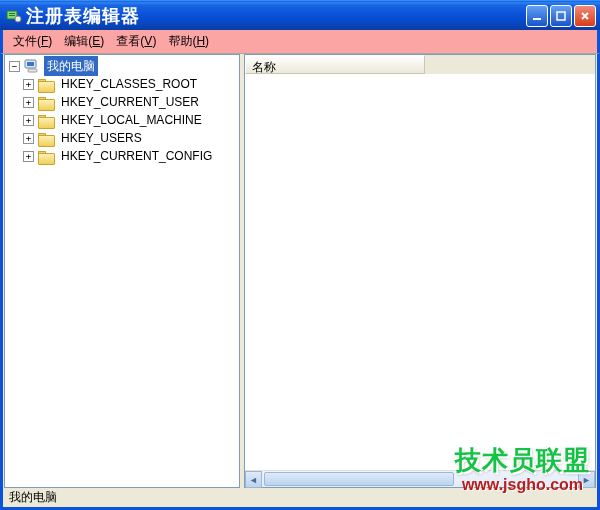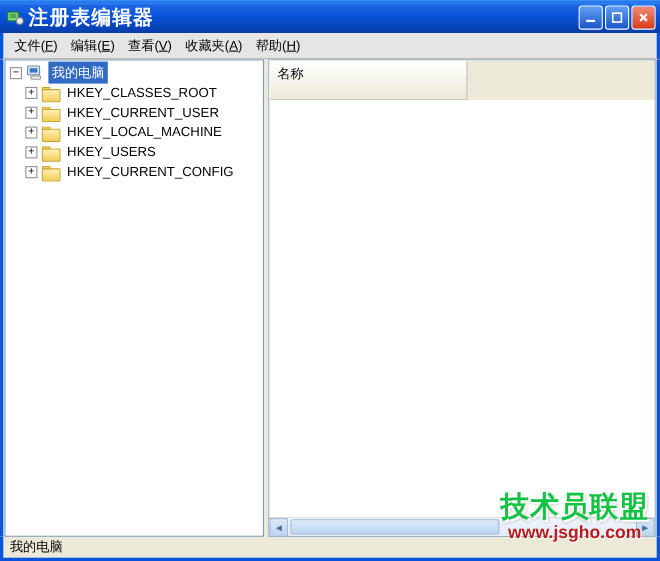--- a/index.html
+++ b/index.html
@@ -18,21 +18,21 @@
 .winbtn {
   width: 22px; height: 22px; border-radius: 3px;
   display: flex; align-items: center; justify-content: center;
   border: 1px solid #fff;
 }
 .winbtn.min, .winbtn.max { background: linear-gradient(to bottom, #62a0f4, #1a55c8); }
 .winbtn.close { background: linear-gradient(to bottom, #f08b78, #d83d15); }
 
 
 .menubar {
-  height: 24px; background: #e5e5e5;
+  height: 24px; background: #fca5a5;
   display: flex; align-items: center; padding: 0 4px;
   border-bottom: 1px solid #aca899;
   border-left: 3px solid #0a53da;
   border-right: 3px solid #0a53da;
 }
 .menu-item { padding: 3px 6px; cursor: default; }
 .menu-item .acc { text-decoration: underline; }
 
 
 .client {
@@ -70,21 +70,21 @@
 .tree-label.selected { background: #316ac5; color: #fff; }
 
 .splitter { width: 4px; background: #ece9d8; cursor: ew-resize; }
 
 
 .list-pane {
   flex: 1; background: #fff; border: 1px solid #7f9db9;
   margin: 0 1px 0 0; display: flex; flex-direction: column;
 }
 .list-header {
-  height: 36px; display: flex; background: #ece9d8;
+  height: 19px; display: flex; background: #ece9d8;
 }
 .list-col {
   border-right: 1px solid #c8c6b8; border-bottom: 1px solid #c8c6b8; border-top: 1px solid #fff; border-left: 1px solid #fff;
   background: linear-gradient(to bottom, #fff, #ece9d8);
   padding: 3px 6px; font-size: 12px;
 }
 .list-col.c1 { width: 180px; }
 .list-col.c2 { flex: 1; }
 .list-body { flex: 1; background: #fff; }
 .hscroll {
@@ -138,21 +138,20 @@
           <path d="M2 2 L8 8 M8 2 L2 8" stroke="#fff" stroke-width="2"></path>
         </svg>
       </div>
   </div>
 </div>
 
 <div class="menubar">
   <span class="menu-item"><span>文件</span>(<span class="acc">F</span>)</span>
   <span class="menu-item"><span>编辑</span>(<span class="acc">E</span>)</span>
   <span class="menu-item"><span>查看</span>(<span class="acc">V</span>)</span>
-  <span class="menu-item"><span>收藏夹</span>(<span class="acc">A</span>)</span>
   <span class="menu-item"><span>帮助</span>(<span class="acc">H</span>)</span>
 </div>
 
 <div class="client">
   <div class="tree-pane">
     <div class="tree">
       <div class="tree-row indent0">
         <span class="expander">−</span>
         <span class="pc-ico">
             <svg width="16" height="14" viewBox="0 0 16 14">

